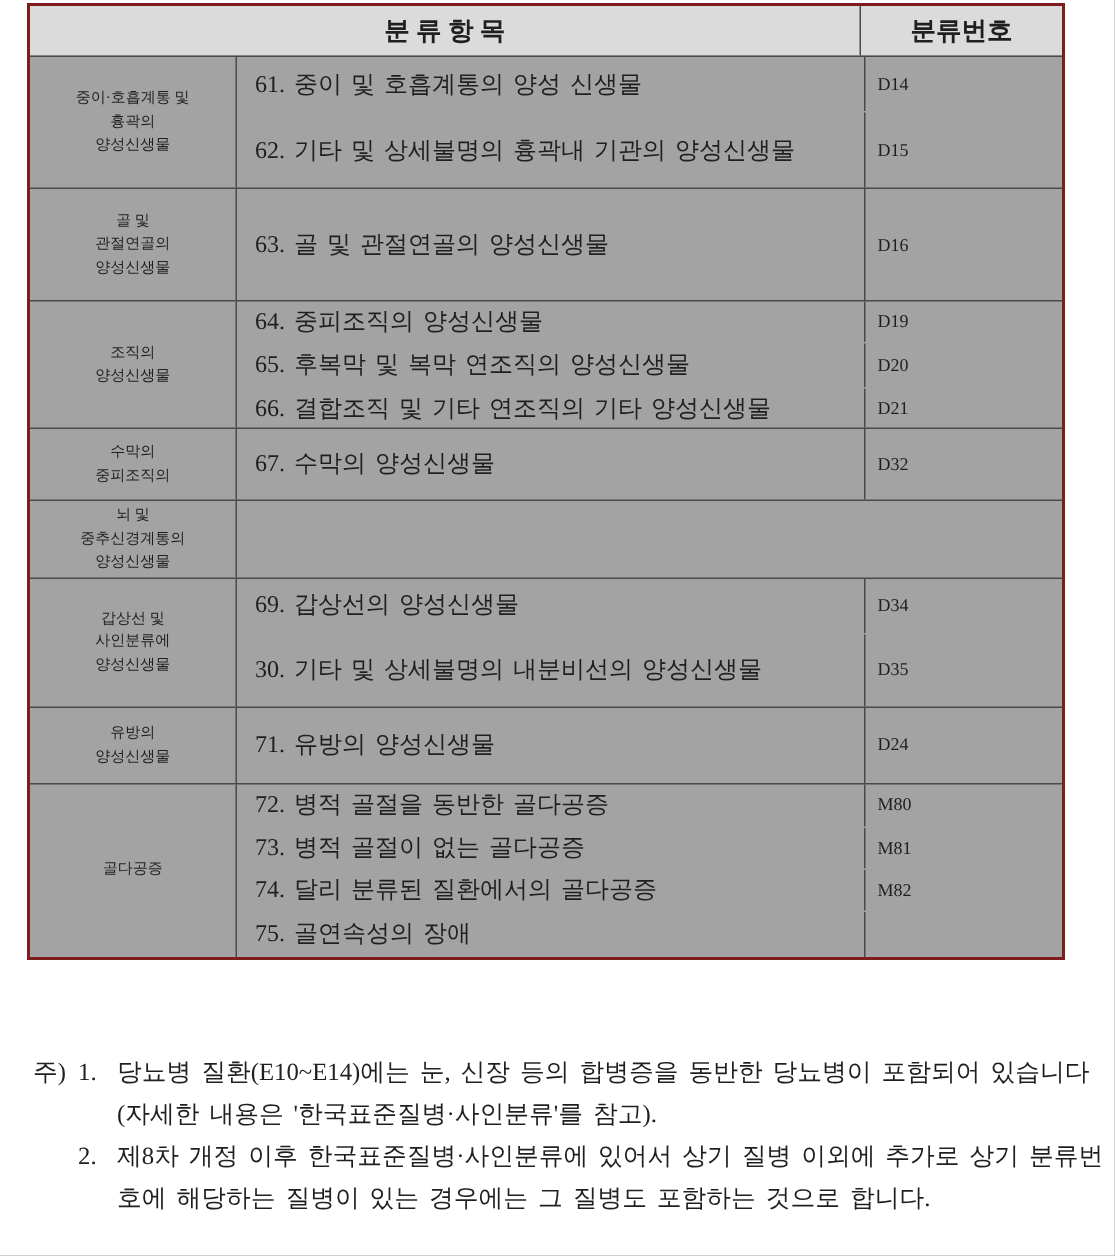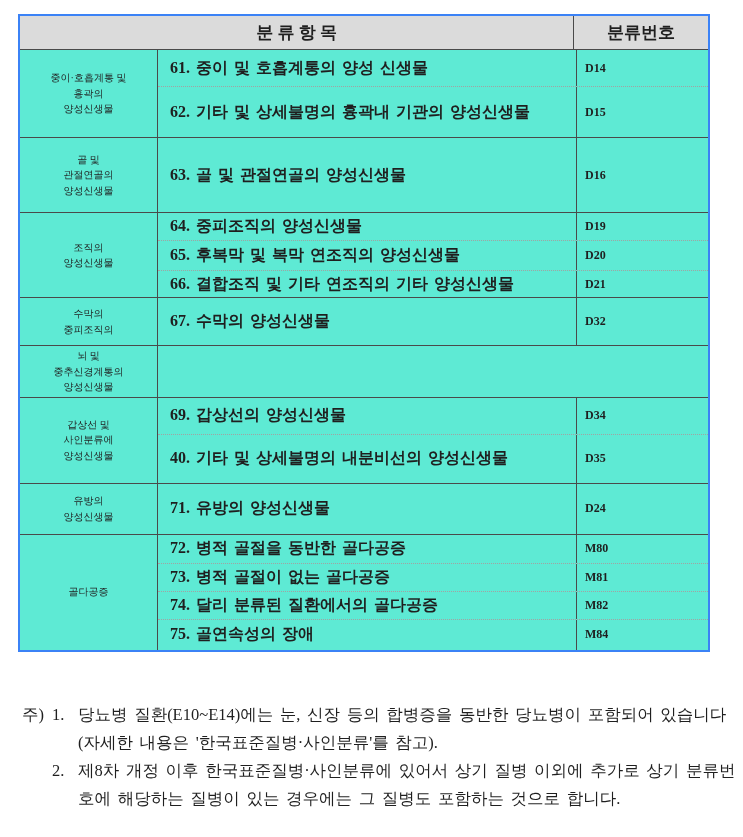--- a/index.html
+++ b/index.html
@@ -6,24 +6,24 @@
   body {
     width: 743px; height: 837px;
     background: #ffffff;
     font-family: "Liberation Serif", "DejaVu Serif", serif;
     color: #1f1f1f;
   }
   .page { position: relative; width: 743px; height: 837px; overflow: hidden; }
 
   
   .tbl {
-    position: absolute; left: 18px; top: 14px;
+    position: absolute; left: 18px; top: 2px;
     width: 688px;
-    border: 2px solid #3b82f6;
-    background: #5eead4;
+    border: 2px solid #7f1d1d;
+    background: #a3a3a3;
   }
   .thead {
     display: flex;
     background: #dbdbdb;
     height: 33px;
   }
   .th {
     display: flex; align-items: center; justify-content: center;
     font-weight: bold; font-size: 17px;
     box-sizing: border-box;
@@ -33,21 +33,21 @@
 
   .section { display: flex; border-top: 1px solid #4a4a4a; }
   .cat {
     width: 133px; border-right: 1px solid #4a4a4a;
     display: flex; align-items: center; justify-content: center;
     text-align: center;
     white-space: pre-line;
     font-size: 10px; line-height: 1.55;
     padding: 2px 2px; box-sizing: content-box;
   }
-  .rows { flex: 1; display: flex; flex-direction: column; font-weight: bold; }
+  .rows { flex: 1; display: flex; flex-direction: column; }
   .row { display: flex; }
   .row + .row { border-top: 1px dotted #a2a2a2; }
   .cell-item {
     width: 419px; border-right: 1px solid #4a4a4a;
     display: flex; align-items: center;
     padding-left: 12px; padding-right: 4px;
     font-size: 16px; box-sizing: border-box;
     word-spacing: 2px;
   }
   .cell-code {
@@ -151,21 +151,21 @@
     <div class="section">
       <div class="cat">갑상선 및
 사인분류에
 양성신생물</div>
       <div class="rows">
         <div class="row" style="height:36px">
           <div class="cell-item">69. 갑상선의 양성신생물</div>
           <div class="cell-code">D34</div>
         </div>
         <div class="row" style="height:48px">
-          <div class="cell-item">40. 기타 및 상세불명의 내분비선의 양성신생물</div>
+          <div class="cell-item">30. 기타 및 상세불명의 내분비선의 양성신생물</div>
           <div class="cell-code">D35</div>
         </div>
       </div>
     </div>
 
     <div class="section">
       <div class="cat">유방의
 양성신생물</div>
       <div class="rows">
         <div class="row" style="height:50px">
@@ -185,21 +185,20 @@
         <div class="row" style="height:27px">
           <div class="cell-item">73. 병적 골절이 없는 골다공증</div>
           <div class="cell-code">M81</div>
         </div>
         <div class="row" style="height:27px">
           <div class="cell-item">74. 달리 분류된 질환에서의 골다공증</div>
           <div class="cell-code">M82</div>
         </div>
         <div class="row" style="height:30px">
           <div class="cell-item">75. 골연속성의 장애</div>
-          <div class="cell-code">M84</div>
         </div>
       </div>
     </div>
 
   </div>
 
   <div class="footnote">
     <div class="fn-row">
       <div class="fn-marker">주)</div>
       <div class="fn-notes">

